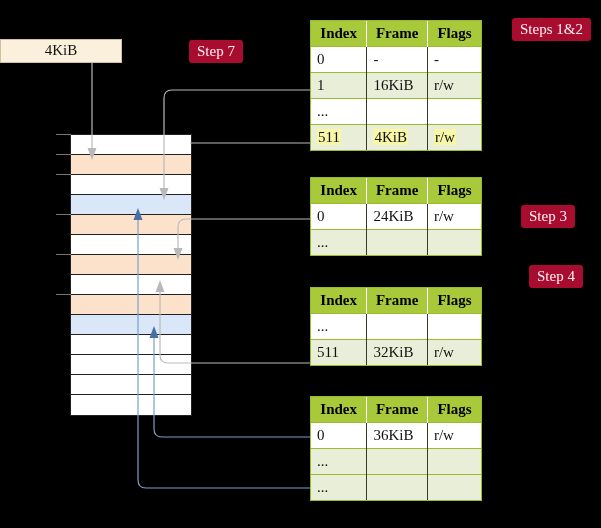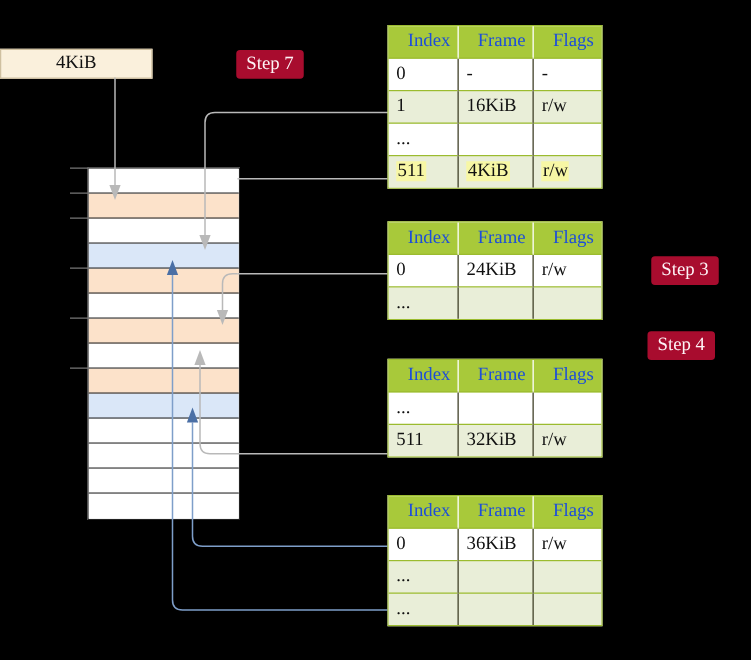--- a/index.html
+++ b/index.html
@@ -39,23 +39,23 @@
   .ptable{
     position:absolute;
     border:1px solid #9bbb2f;
     border-collapse:collapse;
     background:#fff;
     font-size:14px;
   }
   .ptable table{border-collapse:collapse;width:100%;}
   .ptable th{
     background:#a8c93a;
-    color:#1d4ed8;
-    font-weight:normal;
-    text-align:right;
+    color:#000000;
+    font-weight:bold;
+    text-align:center;
     padding:2px 6px 3px 6px;
     border-right:1px solid #ffffff;
     font-size:15px;
     line-height:20px;
   }
   .ptable th:last-child{border-right:none;}
   .ptable td{
     padding:2px 6px 3px 6px;
     border-right:1px solid #3a3a20;
     border-top:1px solid #9bbb2f;
@@ -99,24 +99,27 @@
 
 <div class="stage">
 
   <div class="memlabel" style="left:0px;top:39px;width:120px;height:22px;">
     <span>4KiB</span>
   </div>
 
   <div class="badge" style="left:189px;top:40px;">
     <span>Step 7</span>
   </div>
+  <div class="badge" style="left:512px;top:18px;">
+    <span>Steps 1&amp;2</span>
+  </div>
   <div class="badge" style="left:521px;top:158px;margin-top:47px;">
     <span>Step 3</span>
   </div>
-  <div class="badge" style="left:518px;top:265px;">
+  <div class="badge" style="left:529px;top:265px;">
     <span>Step 4</span>
   </div>
 
   <div class="memcol">
     <div class="memrow m-white"></div>
     <div class="memrow m-peach"></div>
     <div class="memrow m-white"></div>
     <div class="memrow m-blue"></div>
     <div class="memrow m-peach"></div>
     <div class="memrow m-white"></div>

